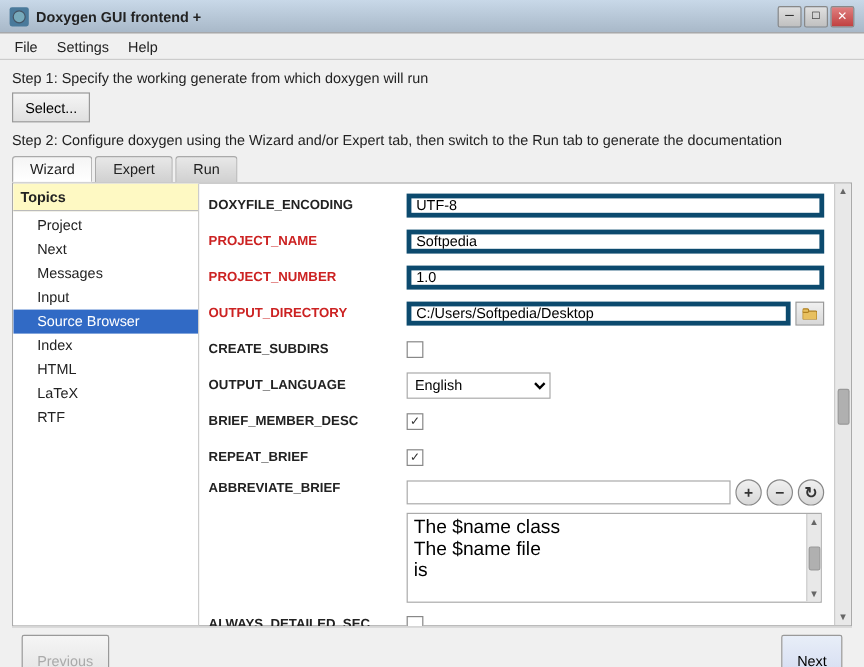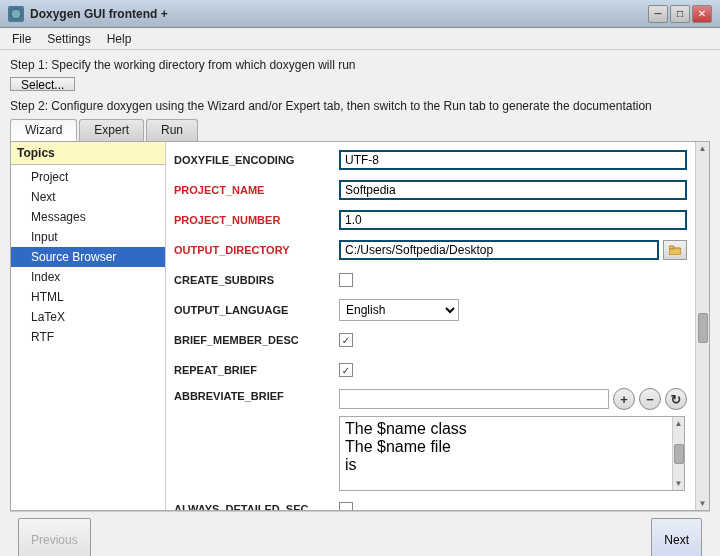--- a/index.html
+++ b/index.html
@@ -98,21 +98,21 @@
     }
     .working-dir-input {
       flex: 1;
       height: 22px;
       border: 1px solid #aaa;
       background: white;
       padding: 2px 4px;
       font-size: 12px;
     }
     .select-btn {
-      height: 14px;
+      height: 25px;
       padding: 0 10px;
       background: linear-gradient(to bottom, #f5f5f5, #e0e0e0);
       border: 1px solid #999;
       font-size: 12px;
       cursor: pointer;
       text-align: right;
     }
 
     .step2-label {
       font-size: 12px;
@@ -210,21 +210,21 @@
     .config-label.red { color: #cc2222; }
     .config-value {
       flex: 1;
       display: flex;
       align-items: center;
       gap: 4px;
     }
     .config-input {
       flex: 1;
       height: 20px;
-      border: 2px solid #0c4a6e;
+      border: 4px solid #0c4a6e;
       padding: 2px 4px;
       font-size: 12px;
       background: white;
     }
     .browse-btn {
       width: 24px;
       height: 20px;
       background: linear-gradient(to bottom, #f0f0f0, #d8d8d8);
       border: 1px solid #999;
       cursor: pointer;
@@ -357,21 +357,21 @@
   </div>
 </div>
 
 <div class="menu-bar">
   <span class="menu-item">File</span>
   <span class="menu-item">Settings</span>
   <span class="menu-item">Help</span>
 </div>
 
 <div class="main-content">
-  <div class="step-label">Step 1: Specify the working directory from which doxygen will run</div>
+  <div class="step-label">Step 1: Specify the working generate from which doxygen will run</div>
 
   <div class="working-dir-row">
     <button class="select-btn">Select...</button>
   </div>
 
   <div class="step2-label">Step 2: Configure doxygen using the Wizard and/or Expert tab, then switch to the Run tab to generate the documentation</div>
 
   <div class="tabs-row">
     <div class="tab active">Wizard</div>
     <div class="tab">Expert</div>

